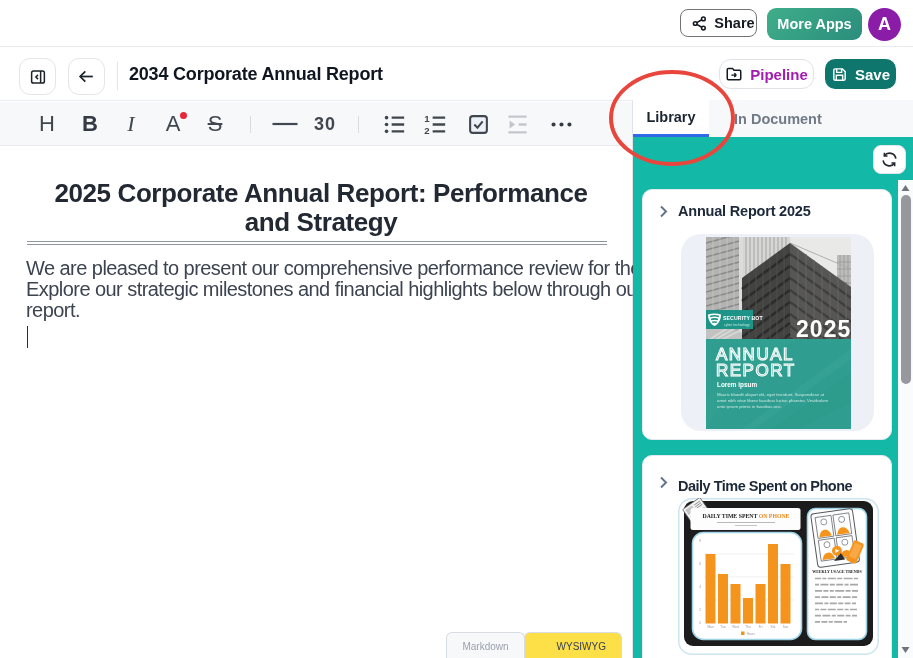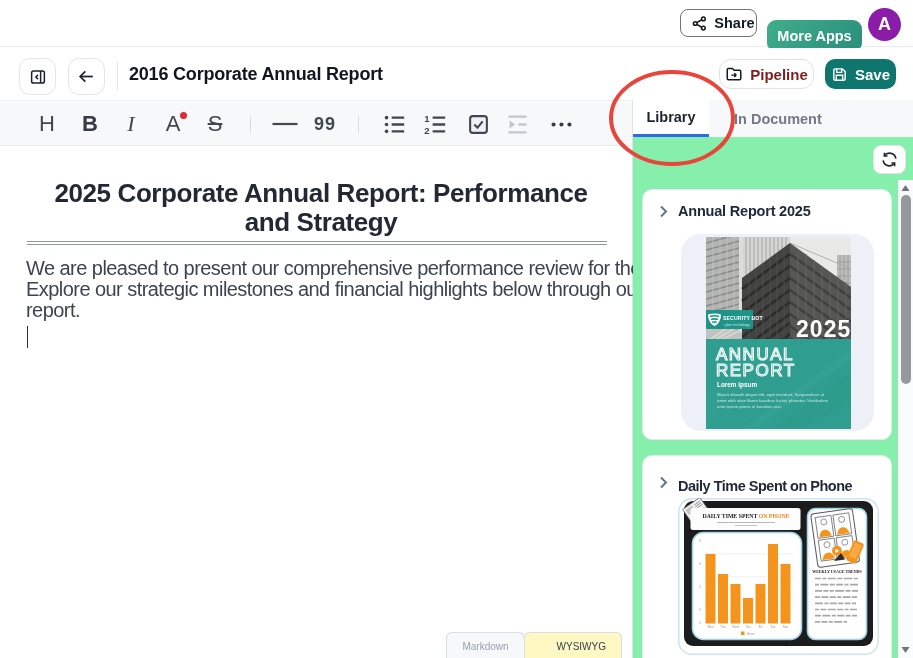--- a/index.html
+++ b/index.html
@@ -7,40 +7,40 @@
   font-family:"Liberation Sans", sans-serif; }
 .page { position:relative; width:913px; height:658px; }
 
 
 .hdr1 { position:absolute; left:0; top:0; width:913px; height:47px; background:#fff;
   border-bottom:1px solid #e9ebee; }
 .btn-share { position:absolute; left:680px; top:9px; width:77px; height:28px; padding-left:9px;
   background:#fff; border:1px solid #737373; border-radius:8px;
   display:flex; align-items:center; justify-content:center; gap:6px;
   font-size:14.5px; font-weight:bold; color:#141a22; }
-.btn-moreapps { position:absolute; left:767px; top:20px; width:95px; height:32px;
+.btn-moreapps { position:absolute; left:767px; top:8px; width:95px; height:32px;
   background:linear-gradient(135deg,#3fae8a,#2b8d7c); border-radius:9px;
   display:flex; align-items:center; justify-content:center;
   font-size:14.5px; font-weight:bold; color:#fff; }
 .avatar { position:absolute; left:868px; top:8px; width:33px; height:33px; border-radius:50%;
   background:#8a1ca8; display:flex; align-items:center; justify-content:center;
   font-size:18px; font-weight:bold; color:#fff; }
 
 
 .hdr2 { position:absolute; left:0; top:48px; width:913px; height:52px; background:#fff; }
 .sqbtn { position:absolute; width:37px; height:37px; top:10px; background:#fff;
   border:1px solid #e3e5e9; border-radius:11px;
   display:flex; align-items:center; justify-content:center; }
 .vdiv { position:absolute; left:117px; top:14px; width:1px; height:28px; background:#e4e6ea; }
 .doctitle { position:absolute; left:129px; top:0; height:52px; display:flex; align-items:center;
   font-size:18px; font-weight:bold; color:#10161f; letter-spacing:-0.2px; }
 .btn-pipeline { position:absolute; left:719px; top:11px; width:95px; height:30px;
   background:#fff; border:1px solid #e0e2e8; border-radius:12px;
   display:flex; align-items:center; justify-content:center; gap:7px;
-  font-size:15px; font-weight:bold; color:#7f1d1d; }
+  font-size:15px; font-weight:bold; color:#a21caf; }
 .btn-save { position:absolute; left:825px; top:11px; width:71px; height:30px;
   background:#0f766e; border-radius:10px;
   display:flex; align-items:center; justify-content:center; gap:7px;
   font-size:15px; font-weight:bold; color:#fff; }
 
 
 .mainrow { position:absolute; left:0; top:100px; width:913px; height:558px; }
 .editor { position:absolute; left:0; top:0; width:633px; height:558px; background:#fff;
   border-right:1px solid #e1e3e8; border-top:1px solid #e9ebee; }
 .toolbar { position:absolute; left:0; top:1px; width:632px; height:44px; background:#f7f8fa;
@@ -54,24 +54,24 @@
 .h1rule { position:absolute; left:27px; top:95px; width:580px; height:4px;
   border-top:1px solid #8f959e; border-bottom:1px solid #8f959e; }
 .para { position:absolute; left:26px; top:112px; white-space:nowrap;
   font-size:20px; line-height:21px; color:#3d4450; letter-spacing:-0.55px; }
 .caret { position:absolute; left:26.5px; top:180px; width:1.5px; height:22px; background:#2a2f36; }
 .modetabs { position:absolute; right:10px; bottom:0; display:flex; }
 .modetab { height:27px; padding:0 15px; display:flex; align-items:center;
   font-size:10px; border:1px solid #d8dce3; border-bottom:none;
   border-radius:6px 6px 0 0; }
 .modetab.md { background:#f7f8fa; color:#9aa1ad; font-weight:normal; }
-.modetab.wy { background:#fef9c3; color:#374151; margin-left:-1px;padding-left:32px; }
-
-
-.panel { position:absolute; left:633px; top:0; width:280px; height:558px; background:#86efac; }
+.modetab.wy { background:#fde047; color:#374151; margin-left:-1px;padding-left:32px; }
+
+
+.panel { position:absolute; left:633px; top:0; width:280px; height:558px; background:#14b8a6; }
 .tabbar { position:absolute; left:0; top:0; width:280px; height:37px; background:#f7f8fa; }
 .tab-active { position:absolute; left:0; top:0; width:76px; height:37px; background:#fff;
   display:flex; align-items:center; justify-content:center;
   font-size:14.5px; font-weight:bold; color:#1b2430;
   border-bottom:3.5px solid #2f6be8; }
 .tab-inactive { position:absolute; left:101px; top:0; height:37px; display:flex; align-items:center;
   font-size:14.5px; font-weight:bold; color:#717a87; }
 .refreshbtn { position:absolute; left:240px; top:45px; width:33px; height:29px; background:#fff;
   border:1px solid #e2e5eb; border-radius:8px;
   display:flex; align-items:center; justify-content:center; }
@@ -120,21 +120,21 @@
           <path d="M12 9.2L9.2 12l2.8 2.8" stroke-width="2"></path>
       </svg>
     </div>
     <div class="sqbtn" style="left:68px;">
       <svg width="19" height="19" viewBox="0 0 24 24" fill="none" stroke="#1c222b" stroke-width="2.2">
         <path d="M20 12H4.5"></path>
           <path d="M10.5 5.5L4 12l6.5 6.5"></path>
       </svg>
     </div>
     <div class="vdiv"></div>
-    <div class="doctitle">2016 Corporate Annual Report</div>
+    <div class="doctitle">2034 Corporate Annual Report</div>
     <div class="btn-pipeline">
       <svg width="18" height="18" viewBox="0 0 24 24" fill="none" stroke="#141a22" stroke-width="2">
         <path d="M3 6.5V18a1.5 1.5 0 0 0 1.5 1.5h15A1.5 1.5 0 0 0 21 18V8.5A1.5 1.5 0 0 0 19.5 7H12l-2-2.5H4.5A1.5 1.5 0 0 0 3 6z"></path>
         <path d="M8.5 13.5h6.5m0 0l-2.6-2.6M15 13.5l-2.6 2.6" stroke-width="1.9"></path>
       </svg>
       Pipeline
     </div>
     <div class="btn-save">
       <svg width="17" height="17" viewBox="0 0 24 24" fill="none" stroke="#fff" stroke-width="2">
         <path d="M4 5.5A1.5 1.5 0 0 1 5.5 4H16l4 4v10.5a1.5 1.5 0 0 1-1.5 1.5h-13A1.5 1.5 0 0 1 4 18.5z"></path>
@@ -153,21 +153,21 @@
         <div class="tbi" style="left:76px;width:28px;font-size:22px;color:#343b44;font-weight:bold;">B</div>
         <div class="tbi" style="left:117px;width:28px;font-size:22px;color:#40474f;font-style:italic;font-family:'Liberation Serif',serif;">I</div>
         <div class="tbi" style="left:158px;width:30px;font-size:22px;color:#40474f;">A<span style="position:absolute;right:1px;top:10px;width:7px;height:7px;border-radius:50%;background:#e5273a;"></span></div>
         <div class="tbi" style="left:201px;width:28px;font-size:22px;color:#40474f;text-decoration:line-through;">S</div>
         <div class="tbsep" style="left:250px;"></div>
         <div class="tbi" style="left:271px;width:28px;">
           <svg width="26" height="26" viewBox="0 0 26 26">
               <path d="M0.5 13h25" stroke="#40474f" stroke-width="2.2"></path>
             </svg>
         </div>
-        <div class="tbi" style="left:311px;width:28px;font-size:18px;color:#40474f;font-weight:bold;letter-spacing:1px;">99</div>
+        <div class="tbi" style="left:311px;width:28px;font-size:18px;color:#40474f;font-weight:bold;letter-spacing:1px;">30</div>
         <div class="tbsep" style="left:358px;"></div>
         <div class="tbi" style="left:380px;width:28px;">
           <svg width="25" height="25" viewBox="0 0 22 22" fill="#40474f">
             <circle cx="4" cy="5" r="1.6"></circle>
               <circle cx="4" cy="11" r="1.6"></circle>
               <circle cx="4" cy="17" r="1.6"></circle>
             <path d="M8.5 4h11v2h-11zM8.5 10h11v2h-11zM8.5 16h11v2h-11z"></path>
           </svg>
         </div>
         <div class="tbi" style="left:421px;width:28px;">

